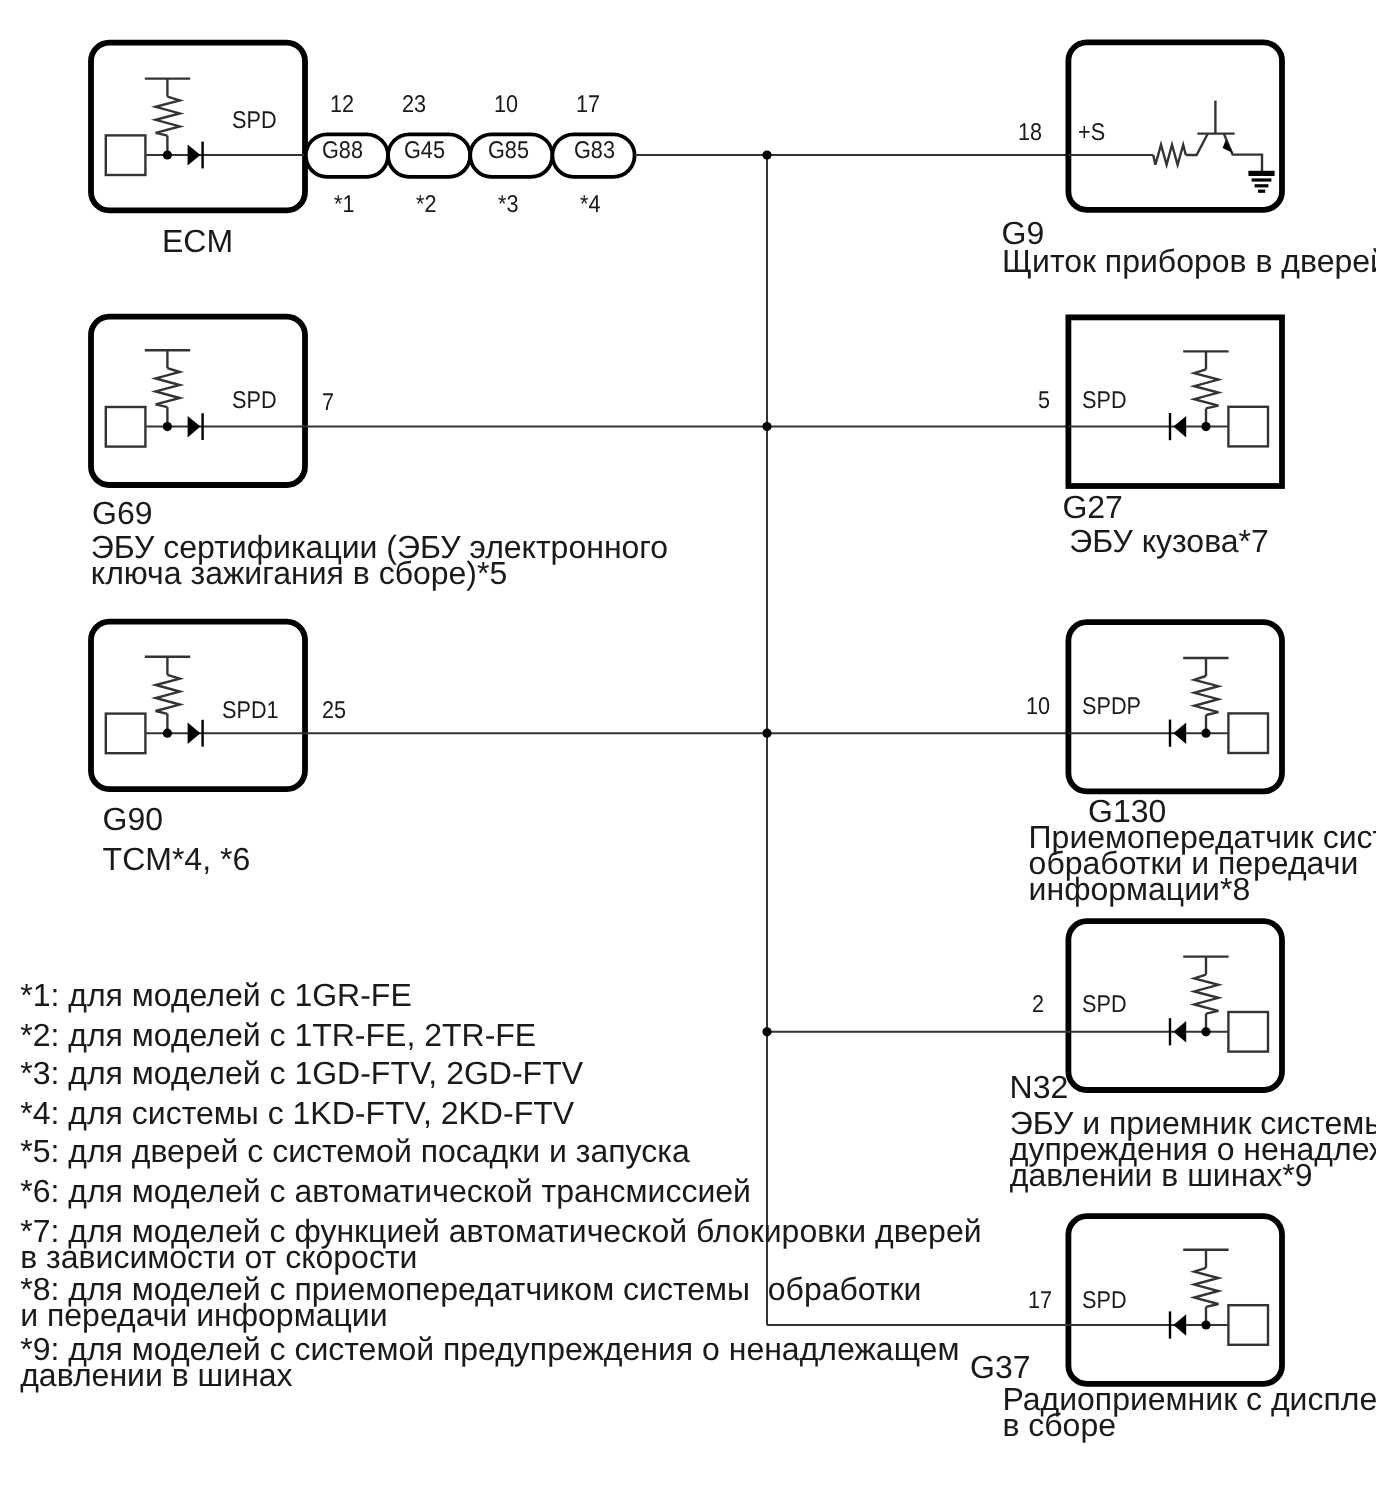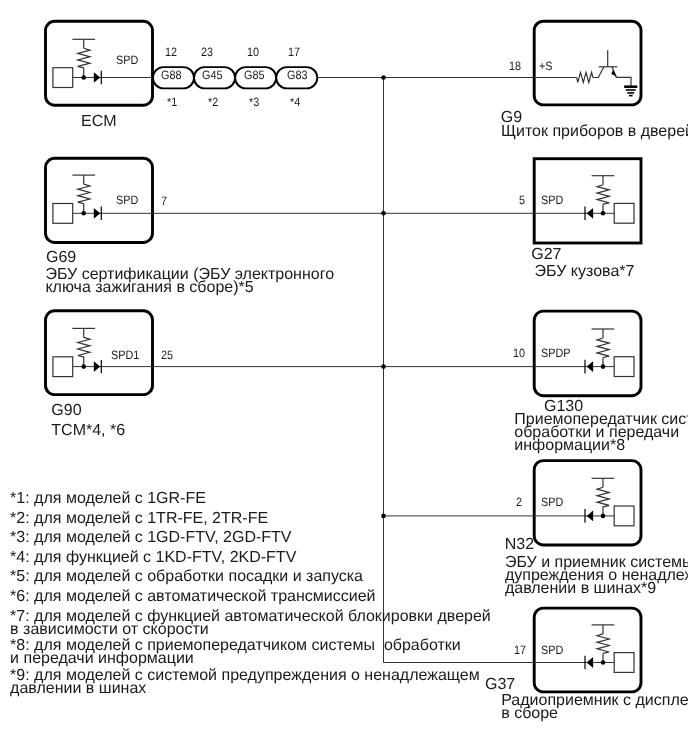--- a/index.html
+++ b/index.html
@@ -160,21 +160,21 @@
 дупреждения о ненадлежащем
 давлении в шинах*9</div>
 <div class="lbl t-big" style="left:541.3px;top:643.6px">SPD</div>
 <div class="lbl t-big" style="left:513.5px;top:643.6px">17</div>
 <div class="lbl " style="left:485px;top:679.1px">G37</div>
 <div class="lbl t-multi" style="left:501.2px;top:694.0px">Радиоприемник с дисплеем
 в сборе</div>
 <div class="lbl t-multi" style="left:10.1px;top:492.2px">*1: для моделей с 1GR-FE</div>
 <div class="lbl t-multi" style="left:10.1px;top:511.7px">*2: для моделей с 1TR-FE, 2TR-FE</div>
 <div class="lbl t-multi" style="left:10.1px;top:531.1px">*3: для моделей с 1GD-FTV, 2GD-FTV</div>
-<div class="lbl t-multi" style="left:10.1px;top:550.6px">*4: для функцией с 1KD-FTV, 2KD-FTV</div>
-<div class="lbl t-multi" style="left:10.1px;top:570.0px">*5: для моделей с обработки посадки и запуска</div>
+<div class="lbl t-multi" style="left:10.1px;top:550.6px">*4: для системы с 1KD-FTV, 2KD-FTV</div>
+<div class="lbl t-multi" style="left:10.1px;top:570.0px">*5: для дверей с системой посадки и запуска</div>
 <div class="lbl t-multi" style="left:10.1px;top:589.5px">*6: для моделей с автоматической трансмиссией</div>
 <div class="lbl t-multi" style="left:10.1px;top:609.7px">*7: для моделей с функцией автоматической блокировки дверей
 в зависимости от скорости</div>
 <div class="lbl t-multi" style="left:10.1px;top:639.4px">*8: для моделей с приемопередатчиком системы  обработки
 и передачи информации</div>
 <div class="lbl t-multi" style="left:10.1px;top:669.2px">*9: для моделей с системой предупреждения о ненадлежащем
 давлении в шинах</div>
 
 </body></html>

